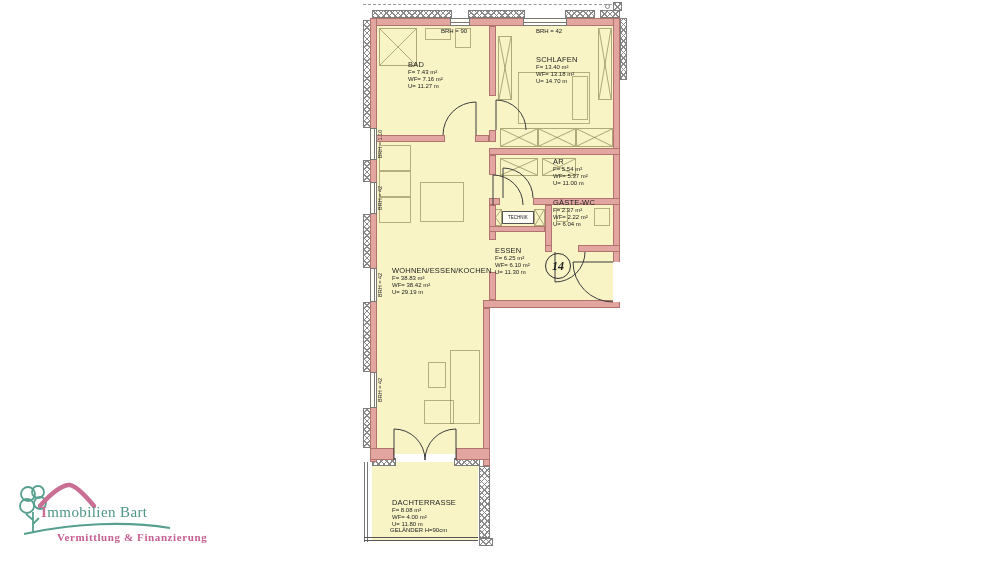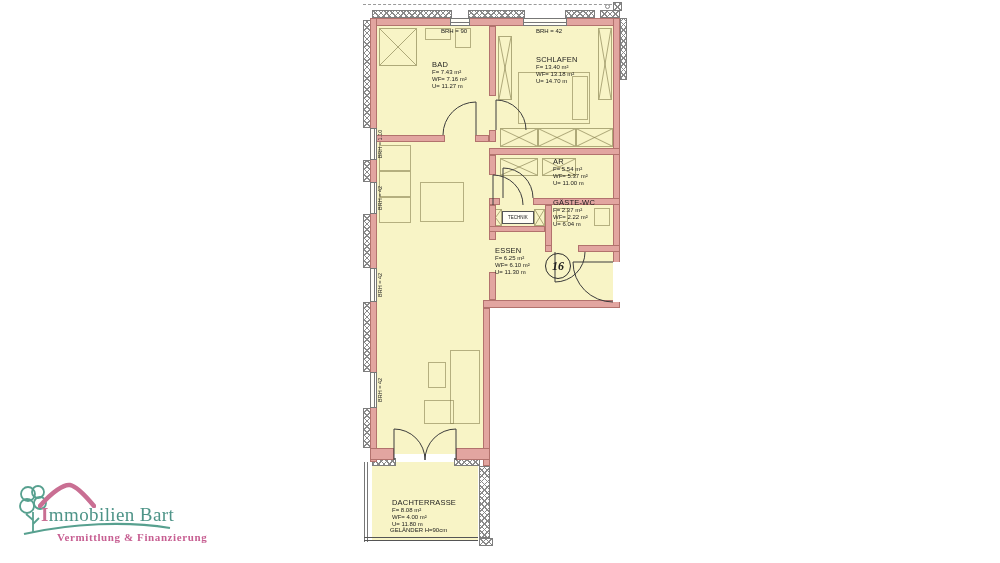--- a/index.html
+++ b/index.html
@@ -29,21 +29,21 @@
   .doors{z-index:4;}
   .doors path,.doors line{stroke:#3c3c3c;stroke-width:1;fill:none;}
   .technik{background:#fffef7;border:1px solid #555;z-index:5;
            font-size:4.5px;color:#222;text-align:center;line-height:11px;}
   .unit-circle{border:1.4px solid #2e2e2e;border-radius:50%;z-index:6;background:transparent;
                font-family:"Liberation Serif",serif;font-style:italic;font-weight:bold;
                font-size:12px;color:#222;text-align:center;line-height:24px;}
   .rail{z-index:2;}
   .dash{border-top:1px dashed #9a9a9a;z-index:1;}
   
-  .logo-line{z-index:7;font-family:"Liberation Serif",serif;font-size:19px;
+  .logo-line{z-index:7;font-family:"Liberation Serif",serif;font-size:15px;
              letter-spacing:.4px;white-space:nowrap;}
   .logo-i{color:#c96f93;font-weight:bold;}
   .logo-rest{color:#4e9488;}
   .tagline{z-index:7;font-family:"Liberation Serif",serif;font-weight:bold;font-size:11px;
            letter-spacing:.6px;color:#c75f92;white-space:nowrap;margin-left:9px;}
 </style>
 </head>
 <body>
 
 <div class="canvas">
@@ -194,27 +194,27 @@
       <svg viewBox="0 0 10 10" preserveAspectRatio="none">
         <line x1="0" y1="0" x2="10" y2="10"></line>
         <line x1="10" y1="0" x2="0" y2="10"></line>
       </svg>
     </div>
   <div class="abs technik" style="left:502px;top:211px;width:32px;height:13px;">
     <span>TECHNIK</span>
   </div>
 
   <div class="abs unit-circle" style="left:545px;top:253px;width:26px;height:26px;">
-    <span>16</span>
+    <span>14</span>
   </div>
 
   <div class="abs rail" style="left:364px;top:462px;width:4px;height:80px;border-left:1px solid #777;border-right:1px solid #777;"></div>
   <div class="abs rail" style="left:364px;top:537px;width:114px;height:4px;border-top:1px solid #555;border-bottom:1px solid #555;"></div>
 
-  <div class="abs rlabel" style="left:432px;top:60px;">
+  <div class="abs rlabel" style="left:408px;top:60px;">
     <div class="rname">BAD</div>
     <div class="rdet">F= 7.43 m²</div>
     <div class="rdet">WF= 7.16 m²</div>
     <div class="rdet">U= 11.27 m</div>
   </div>
   <div class="abs rlabel" style="left:536px;top:55px;">
     <div class="rname">SCHLAFEN</div>
     <div class="rdet">F= 13.40 m²</div>
     <div class="rdet">WF= 13.18 m²</div>
     <div class="rdet">U= 14.70 m</div>
@@ -229,20 +229,26 @@
     <div class="rname">GÄSTE-WC</div>
     <div class="rdet">F= 2.37 m²</div>
     <div class="rdet">WF= 2.22 m²</div>
     <div class="rdet">U= 6.04 m</div>
   </div>
   <div class="abs rlabel" style="left:495px;top:246px;">
     <div class="rname">ESSEN</div>
     <div class="rdet">F= 6.25 m²</div>
     <div class="rdet">WF= 6.10 m²</div>
     <div class="rdet">U= 11.30 m</div>
+  </div>
+  <div class="abs rlabel" style="left:392px;top:266px;">
+    <div class="rname">WOHNEN/ESSEN/KOCHEN</div>
+    <div class="rdet">F= 38.83 m²</div>
+    <div class="rdet">WF= 38.42 m²</div>
+    <div class="rdet">U= 29.19 m</div>
   </div>
   <div class="abs rlabel" style="left:392px;top:498px;">
     <div class="rname">DACHTERRASSE</div>
     <div class="rdet">F= 8.08 m²</div>
     <div class="rdet">WF= 4.00 m²</div>
     <div class="rdet">U= 11.80 m</div>
   </div>
 
   <div class="abs hlabel" style="left:390px;top:527px;">GELÄNDER H=90cm</div>
   <div class="abs hlabel" style="left:441px;top:28px;">BRH = 90</div>

